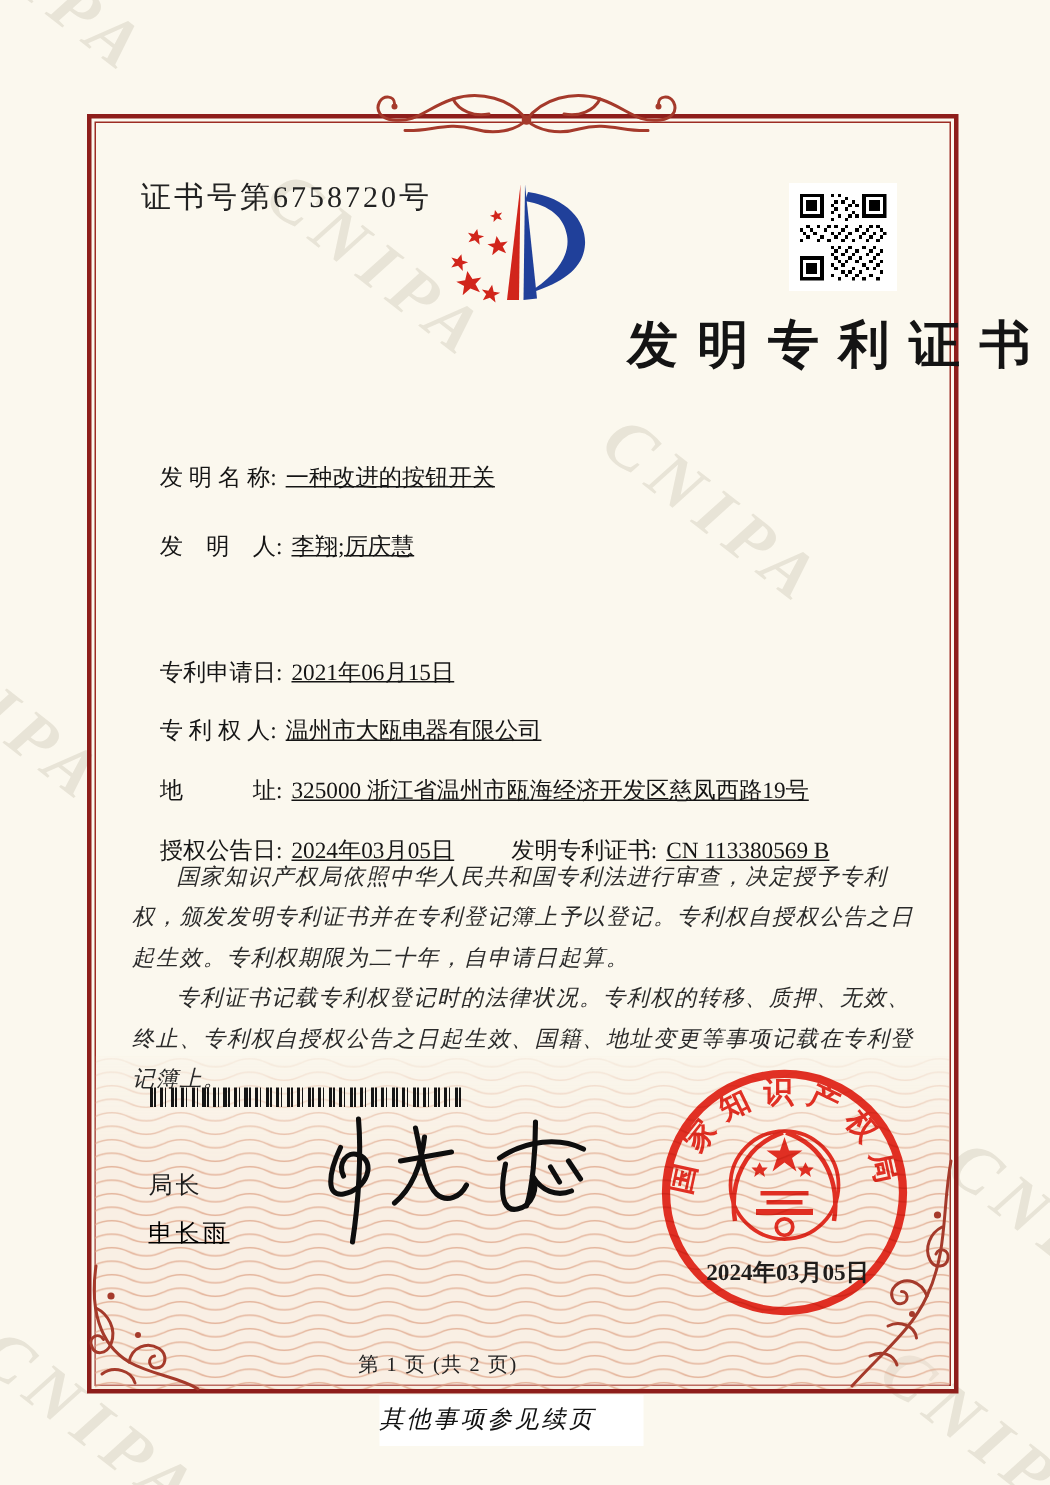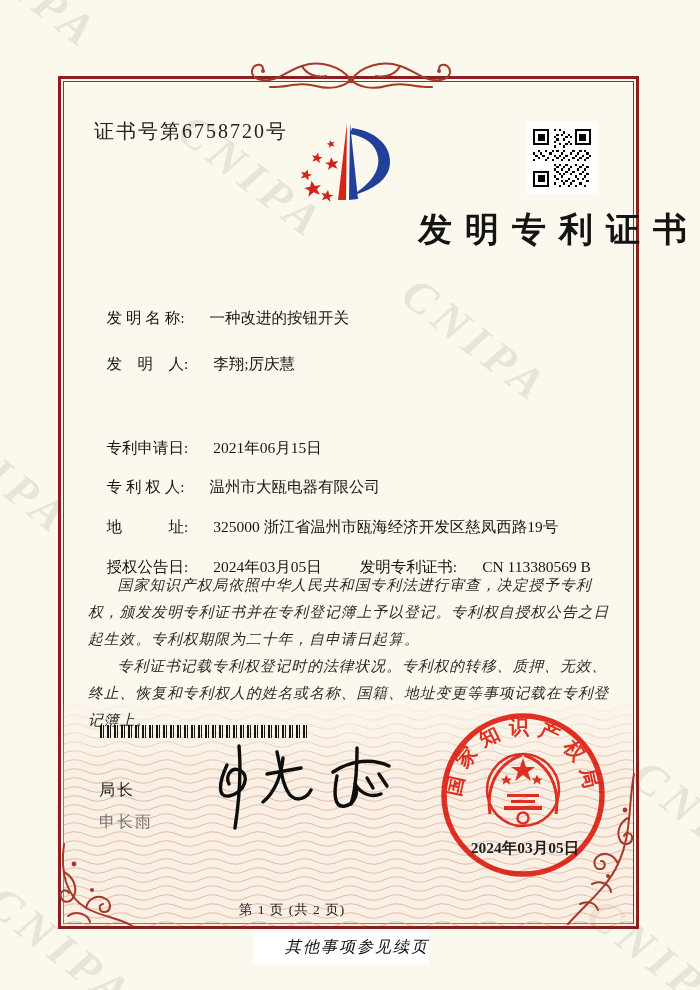--- a/index.html
+++ b/index.html
@@ -19,48 +19,48 @@
   .certno{position:absolute;left:94px;top:118px;font-size:20px;letter-spacing:2px;color:#222;z-index:3;}
 
   .logo{position:absolute;left:287px;top:116px;z-index:3;}
   .qrbox{position:absolute;left:526px;top:122px;width:72px;height:72px;background:#fff;z-index:3;}
   .qrbox svg{position:absolute;left:7px;top:7px;}
 
   .title{position:absolute;left:0;top:207px;width:700px;text-align:right;font-size:34px;font-weight:bold;
          letter-spacing:13px;text-indent:13px;color:#141414;z-index:3;}
 
   .row{position:absolute;left:91px;font-size:15.5px;color:#151515;white-space:pre;z-index:3;}
-  .row .val{margin-left:25px;}
+  .row .val{margin-left:6px;text-decoration:underline;}
   .pair2{position:absolute;left:262px;top:0;}
 
   .legal{position:absolute;left:88px;top:572px;width:526px;font-size:14.8px;line-height:27px;
          color:#2a2a2a;font-style:italic;z-index:3;}
   .legal p{margin:0;text-indent:2em;letter-spacing:1px;}
 
   
   .waves{position:absolute;left:63px;top:704px;width:570px;height:222px;z-index:1;
          -webkit-mask-image:linear-gradient(to bottom,rgba(0,0,0,.15),#000 70px);
          mask-image:linear-gradient(to bottom,rgba(0,0,0,.15),#000 70px);}
 
   .barcode{position:absolute;left:100px;top:725px;width:208px;height:13px;z-index:3;
      background:repeating-linear-gradient(90deg,#151515 0 2px,transparent 2px 3px,#151515 3px 4px,
      transparent 4px 7px,#151515 7px 9px,transparent 9px 10px,#151515 10px 11px,transparent 11px 14px);}
 
   .signer-title{position:absolute;left:99px;top:780px;font-size:16px;color:#1c1c1c;
                 font-family:Liberation Sans, sans-serif;letter-spacing:2px;z-index:3;}
-  .signer-name{position:absolute;left:99px;top:812px;font-size:16px;color:#737373;
-               font-family:"Liberation Sans",sans-serif;letter-spacing:2px;z-index:3;}
+  .signer-name{position:absolute;left:99px;top:812px;font-size:16px;color:#000000;
+               font-family:"Liberation Sans",sans-serif;letter-spacing:2px;z-index:3;text-decoration:underline;}
   .signature{position:absolute;left:205px;top:740px;z-index:4;}
 
   .seal{position:absolute;left:438px;top:710px;z-index:5;mix-blend-mode:multiply;opacity:.95;}
 
   .footer-page{position:absolute;left:0;top:901px;width:584px;text-align:center;font-size:13.5px;
                color:#222;z-index:3;letter-spacing:1px;}
   .note-box{position:absolute;left:253px;top:930px;width:176px;height:34px;background:#ffffff;
-            z-index:6;text-align:right;line-height:34px;font-size:16px;font-style:italic;
+            z-index:6;text-align:left;line-height:34px;font-size:16px;font-style:italic;
             color:#111;letter-spacing:2px;}
 
   .ornament{position:absolute;z-index:2;}
 </style>
 </head>
 <body>
 
 <div class="page">
 
   <span class="wm" style="left:-60px;top:-40px;">CNIPA</span>
@@ -176,21 +176,21 @@
   </div>
   <div class="row" style="top:499px;text-align:center;">
     <span class="lab">地　　　址:</span><span class="val">325000 浙江省温州市瓯海经济开发区慈凤西路19号</span>
   </div>
   <div class="row" style="top:539px;">
     <span class="lab">授权公告日:</span><span class="val">2024年03月05日</span><span class="pair2" style="position:static;margin-left:38px;"><span class="lab">发明专利证书:</span><span class="val">CN 113380569 B</span></span>
   </div>
 
   <div class="legal">
     <p>国家知识产权局依照中华人民共和国专利法进行审查，决定授予专利权，颁发发明专利证书并在专利登记簿上予以登记。专利权自授权公告之日起生效。专利权期限为二十年，自申请日起算。</p>
-    <p>专利证书记载专利权登记时的法律状况。专利权的转移、质押、无效、终止、恢复和专利权人的姓名或名称、国籍、地址变更等事项记载在专利登记簿上。</p>
+    <p>专利证书记载专利权登记时的法律状况。专利权的转移、质押、无效、终止、专利权自授权公告之日起生效、国籍、地址变更等事项记载在专利登记簿上。</p>
   </div>
 
   <div class="barcode"></div>
 
   <div class="signer-title">局长</div>
   <div class="signer-name">申长雨</div>
 
   <svg class="signature" width="195" height="95" viewBox="0 0 195 95">
     <g fill="none" stroke="#0e0e0e" stroke-width="3.4" stroke-linecap="round" stroke-linejoin="round">
       <path d="M22 25 C14 42 12 58 24 56 C40 53 46 34 34 30 C26 27 20 36 24 44"></path>

